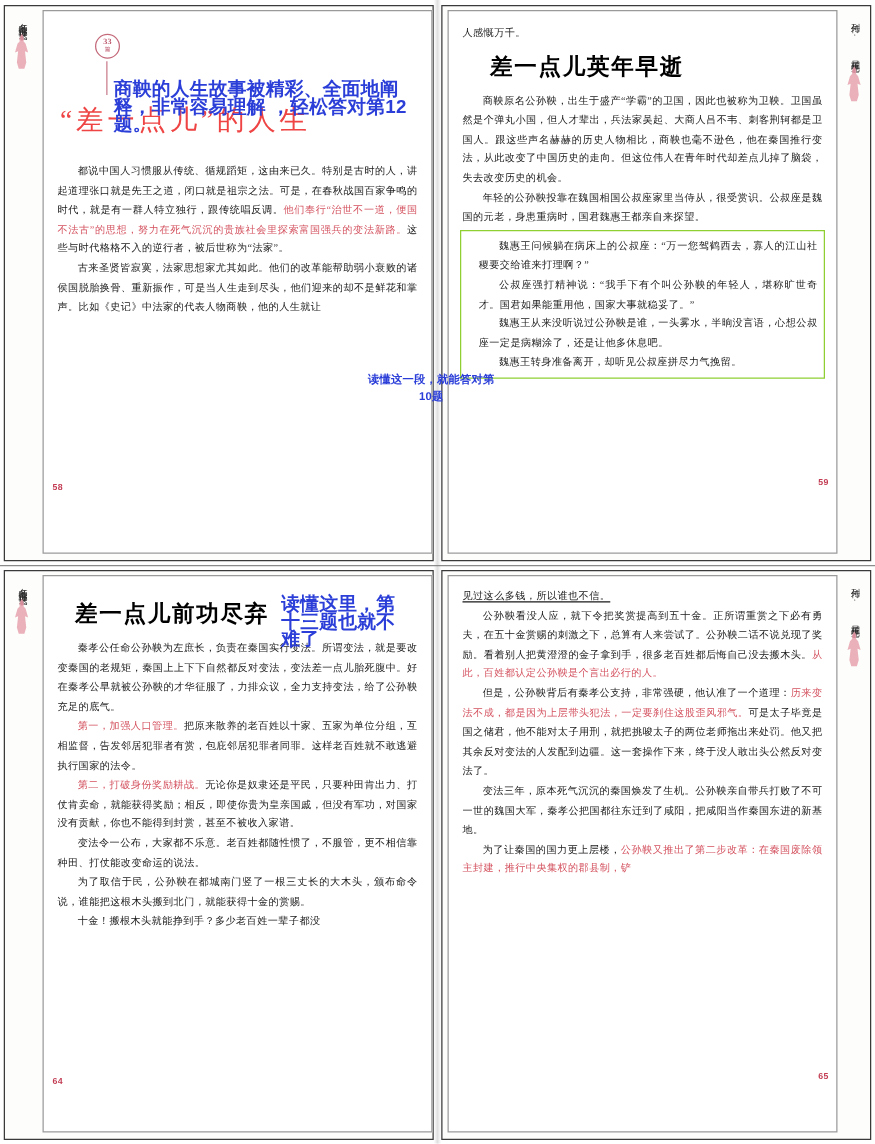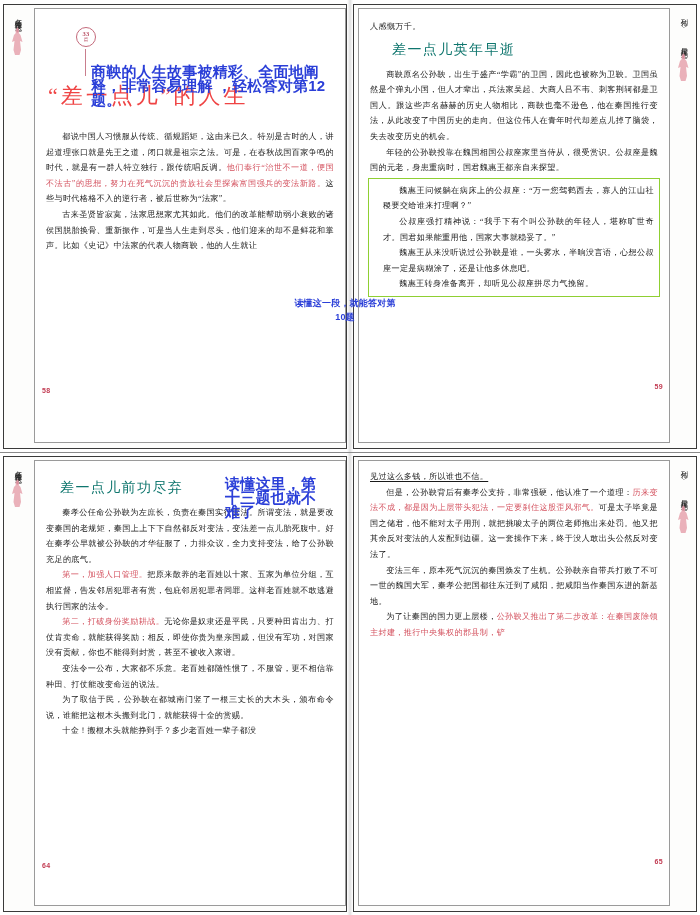--- a/index.html
+++ b/index.html
@@ -110,23 +110,23 @@
   }
   .chapter-title {
     color: #ef4444;
     font-size: 22px;
     letter-spacing: 3px;
     margin: 2px 0 0 2px;
     font-family: "Liberation Serif", "DejaVu Serif", serif;
     white-space: nowrap;
   }
   .section-title {
-    color: #0f766e;
-    font-size: 14px;
-    font-weight: normal;
+    color: #000000;
+    font-size: 18px;
+    font-weight: bold;
     letter-spacing: 1.4px;
     margin: 6px 0 8px 22px;
     font-family: "Liberation Serif", "DejaVu Serif", serif;
   }
   .section-title.inline-left { margin-left: 14px; }
 
   
   .marker-wrap {
     position: relative;
     margin: 8px 0 0 30px;
@@ -307,20 +307,21 @@
         <div class="page-num bl2">64</div>
       </div>
     </div>
   </div>
 
   <div class="page-cell">
     <div class="scan">
       <div class="frame" style="margin:3px 0 5px 4px; padding-top:8px;">
 
         <p class="body-p noindent underline-first"><span>见过这么多钱，所以谁也不信。</span></p>
+        <p class="body-p"><span>公孙鞅看没人应，就下令把奖赏提高到五十金。正所谓重赏之下必有勇夫，在五十金赏赐的刺激之下，总算有人来尝试了。公孙鞅二话不说兑现了奖励。看着别人把黄澄澄的金子拿到手，很多老百姓都后悔自己没去搬木头。</span><span class="red-run">从此，百姓都认定公孙鞅是个言出必行的人。</span></p>
         <p class="body-p"><span>但是，公孙鞅背后有秦孝公支持，非常强硬，他认准了一个道理：</span><span class="red-run">历来变法不成，都是因为上层带头犯法，一定要刹住这股歪风邪气。</span><span>可是太子毕竟是国之储君，他不能对太子用刑，就把挑唆太子的两位老师拖出来处罚。他又把其余反对变法的人发配到边疆。这一套操作下来，终于没人敢出头公然反对变法了。</span></p>
         <p class="body-p"><span>变法三年，原本死气沉沉的秦国焕发了生机。公孙鞅亲自带兵打败了不可一世的魏国大军，秦孝公把国都往东迁到了咸阳，把咸阳当作秦国东进的新基地。</span></p>
         <p class="body-p"><span>为了让秦国的国力更上层楼，</span><span class="red-run">公孙鞅又推出了第二步改革：在秦国废除领主封建，推行中央集权的郡县制，铲</span></p>
 
         <div class="page-num br2">65</div>
       </div>
       <div class="margin-strip right">
         <div class="vert-text">列传 · 星耀光芒</div>
         <div class="margin-figure">
           <svg width="17" height="30" viewBox="0 0 17 30">

